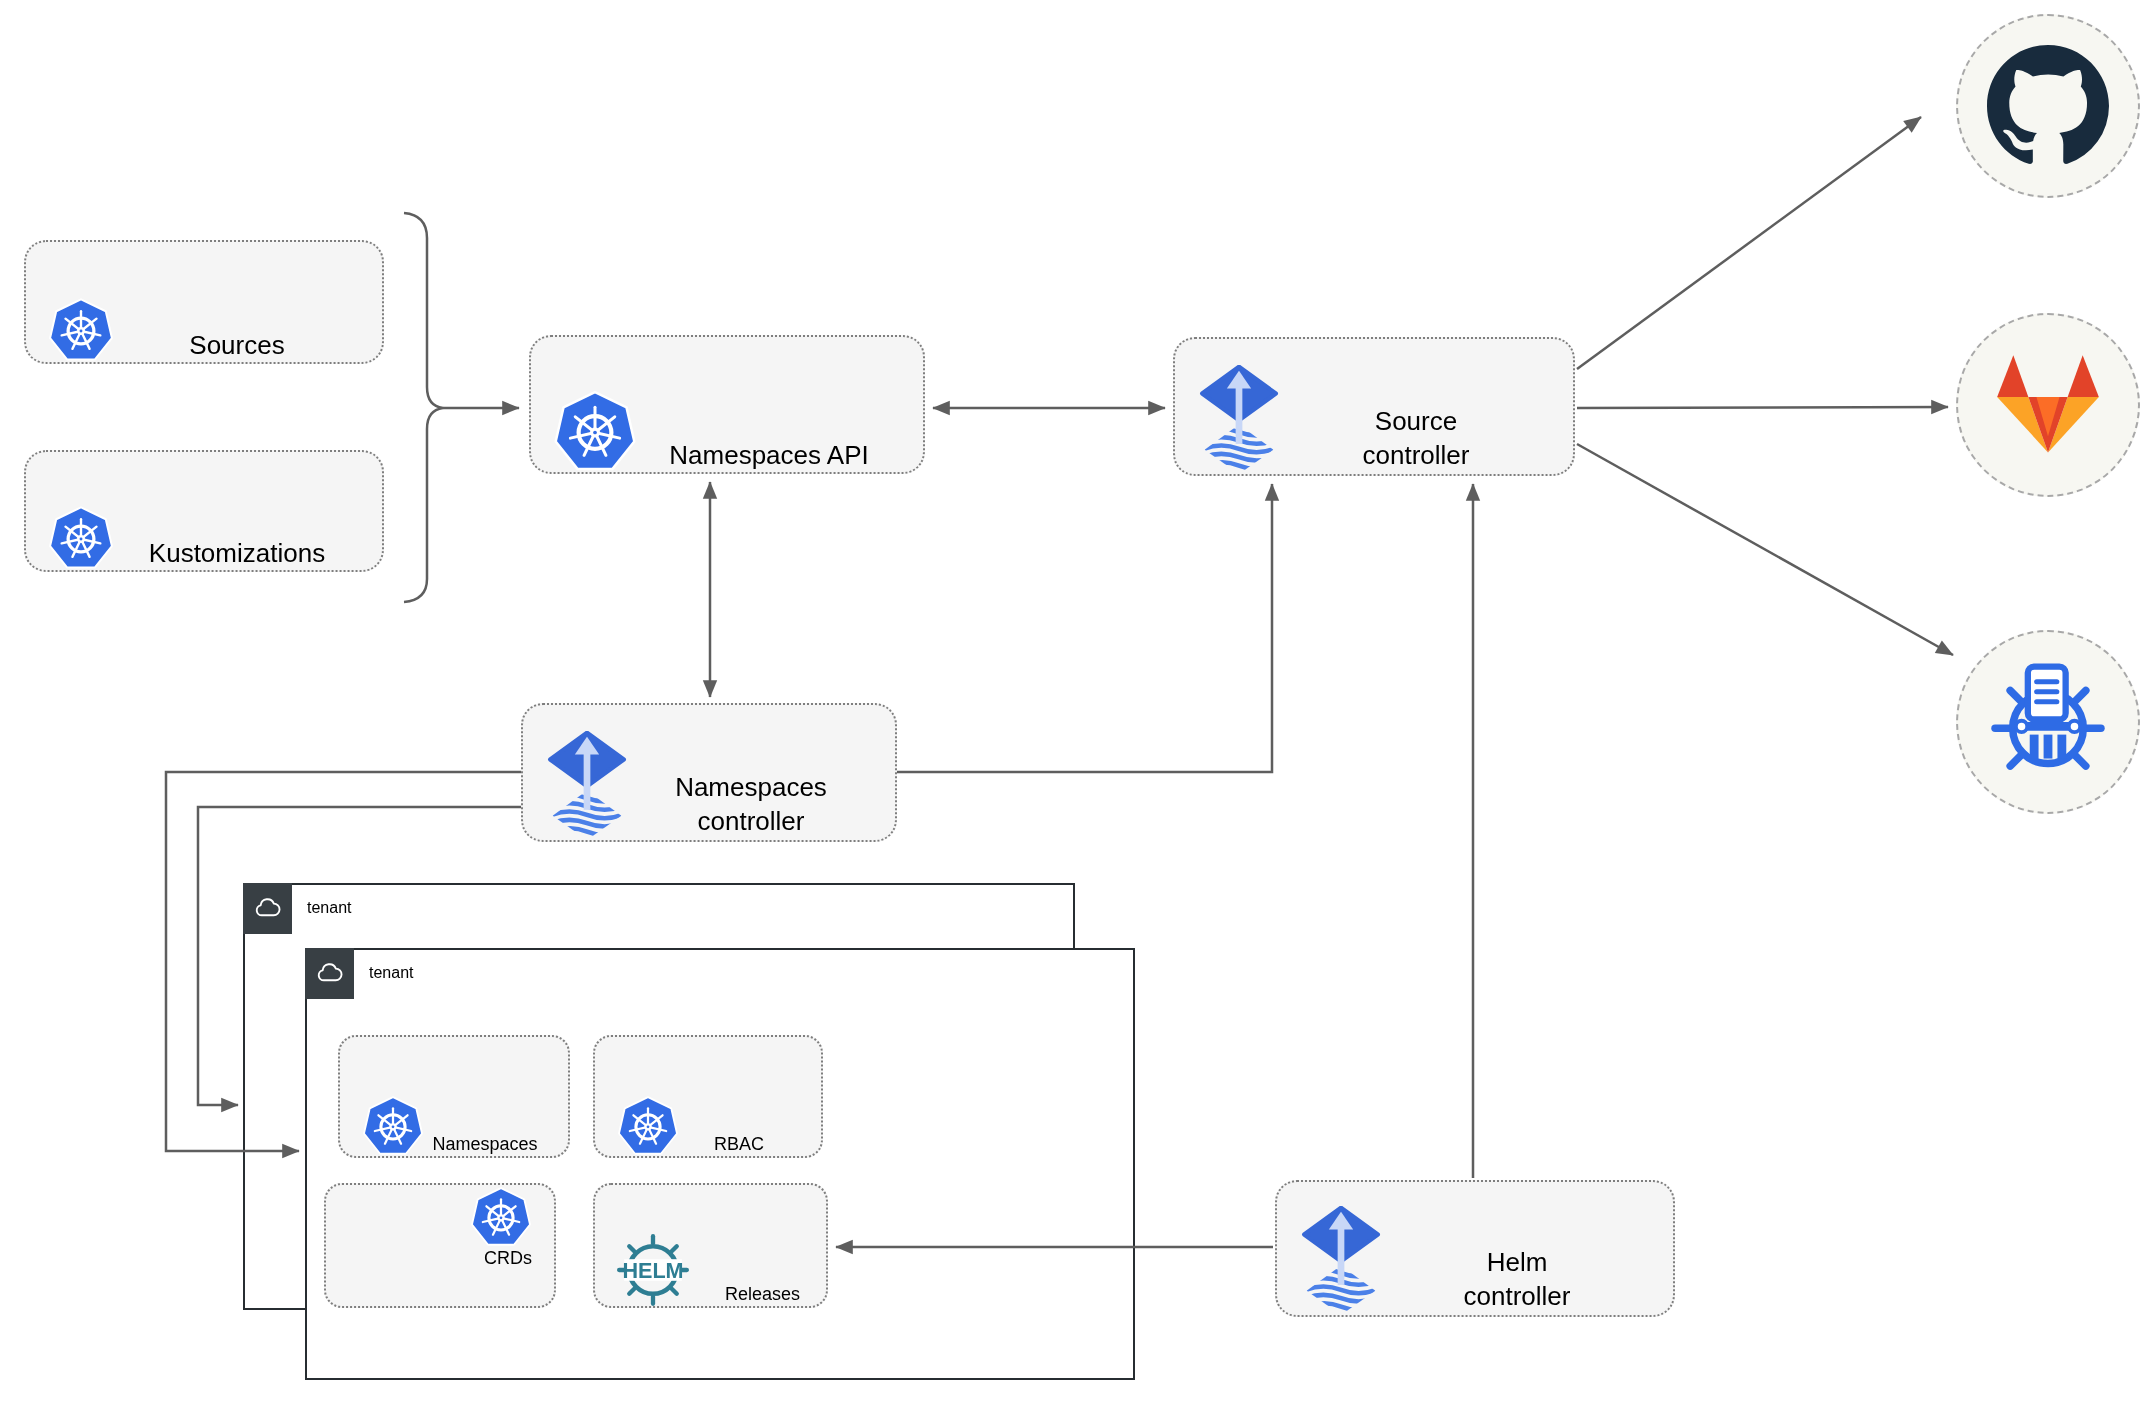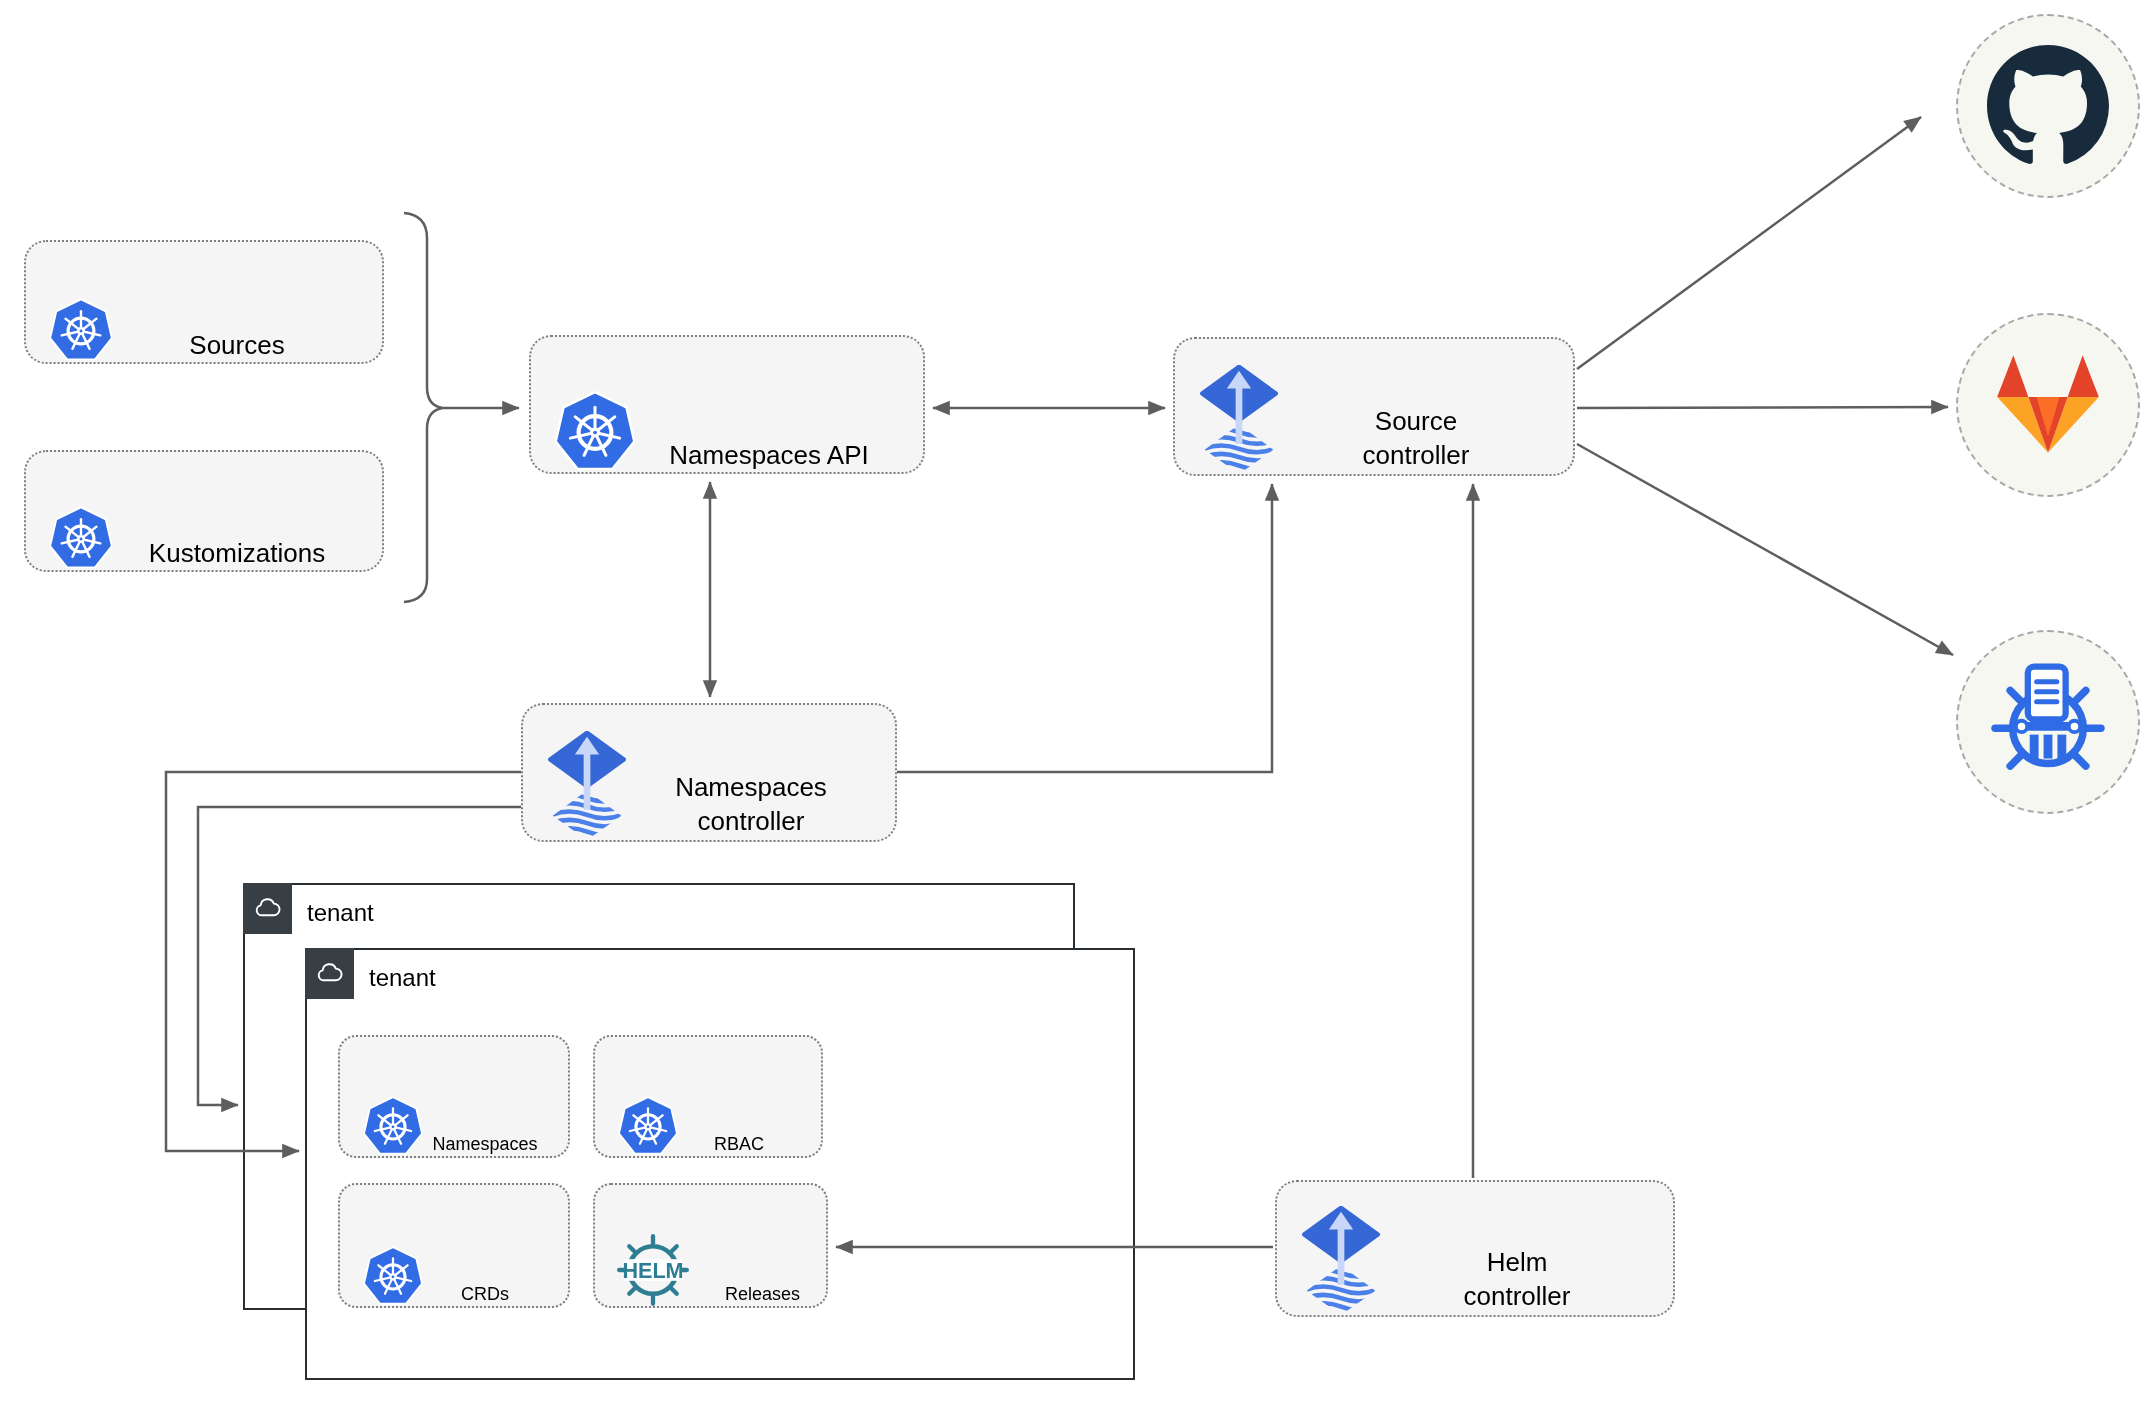--- a/index.html
+++ b/index.html
@@ -10,21 +10,21 @@
         display:flex;align-items:flex-end;box-sizing:border-box;padding:0 22px;}
   .node .ic{flex:none;}
   .lbl{flex:1;text-align:center;font-size:26px;line-height:1.28;}
   .lbl.narrow{max-width:172px;margin:2px auto;}
   .small .lbl{font-size:18px;}
   .small{border-radius:18px;}
   
   .tenant{position:absolute;background:#ffffff;border:2px solid #272d31;box-sizing:border-box;}
   .tab{position:absolute;left:-2px;top:-2px;width:49px;height:51px;background:#383f44;
        display:flex;align-items:center;justify-content:center;}
-  .tname{position:absolute;left:62px;top:14px;font-size:24px;text-align:center;}
+  .tname{position:absolute;left:62px;top:14px;font-size:16px;text-align:center;}
   
   .circle{position:absolute;width:184px;height:184px;border-radius:50%;
           border:2.5px dashed #a8a8a8;background:#f7f7f2;box-sizing:border-box;
           display:flex;align-items:center;justify-content:center;}
   .wires{position:absolute;left:0;top:0;z-index:30;pointer-events:none;}
   .layer{position:absolute;left:0;top:0;z-index:10;}
   .defs{position:absolute;width:0;height:0;overflow:hidden;}
 </style>
 </head>
 <body>
@@ -151,21 +151,21 @@
           <use href="#sym-k8s"></use>
         </svg>
       <span class="lbl">Namespaces</span>
     </div>
     <div class="node small" style="left:593px;top:1035px;width:230px;height:123px;">
       <svg class="ic" width="62" height="62">
           <use href="#sym-k8s"></use>
         </svg>
       <span class="lbl">RBAC</span>
     </div>
-    <div class="node small" style="left:338px;top:1183px;width:232px;height:125px;">
+    <div class="node small" style="left:324px;top:1183px;width:232px;height:125px;flex-direction:column;">
       <svg class="ic" width="62" height="62">
           <use href="#sym-k8s"></use>
         </svg>
       <span class="lbl">CRDs</span>
     </div>
     <div class="node small" style="left:593px;top:1183px;width:235px;height:125px;gap:32px;">
       <svg class="ic" width="72" height="72">
           <use href="#sym-helm"></use>
         </svg>
       <span class="lbl">Releases</span>

